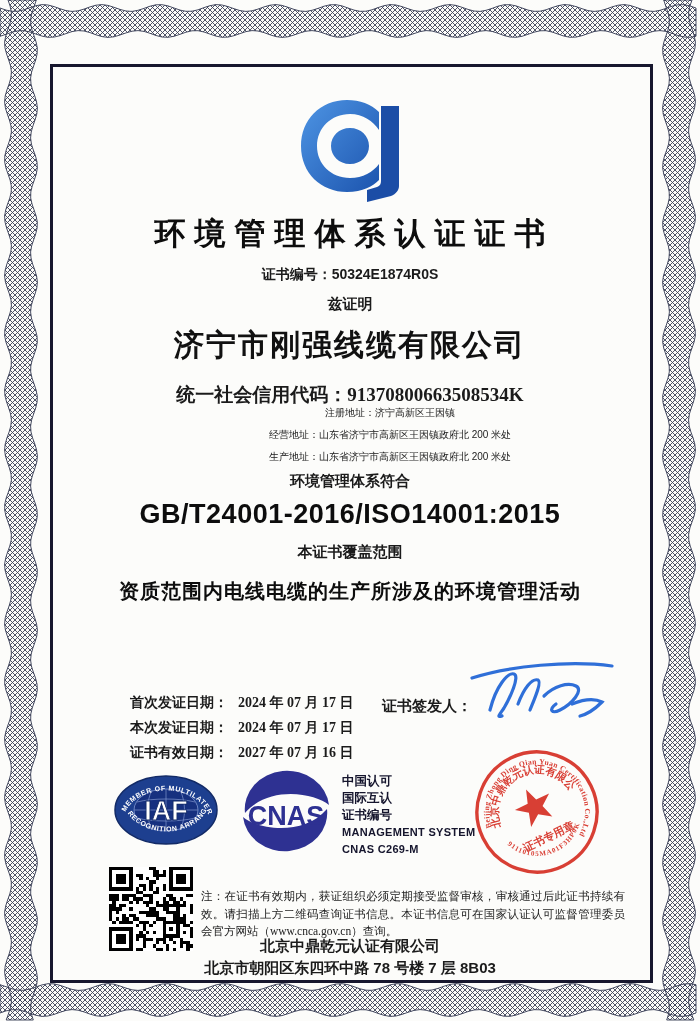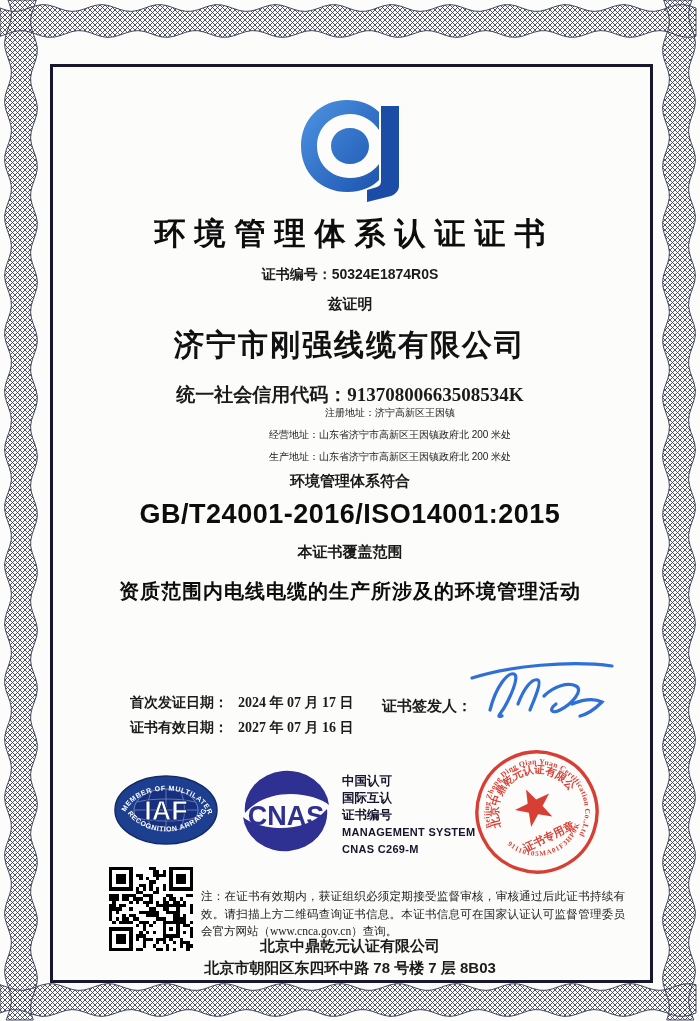--- a/index.html
+++ b/index.html
@@ -108,20 +108,23 @@
   </div>
 
   <div class="abs ctr conform">环境管理体系符合</div>
   <div class="abs ctr standard">GB/T24001-2016/ISO14001:2015</div>
   <div class="abs ctr scopelabel">本证书覆盖范围</div>
   <div class="abs ctr scope">资质范围内电线电缆的生产所涉及的环境管理活动</div>
 
   <div class="abs dates">
     <div class="row">
       <span class="lab">首次发证日期：</span><span>2024 年 07 月 17 日</span>
+    </div>
+    <div class="row">
+      <span class="lab">本次发证日期：</span><span>2024 年 07 月 17 日</span>
     </div>
     <div class="row">
       <span class="lab">证书有效日期：</span><span>2027 年 07 月 16 日</span>
     </div>
   </div>
 
   <div class="abs signer">证书签发人：</div>
 
   <svg id="signature" class="abs" width="160" height="80" viewBox="0 0 160 80" xmlns="http://www.w3.org/2000/svg">
     <g stroke="#2f6fd8" stroke-width="3.2" fill="none" stroke-linecap="round">

